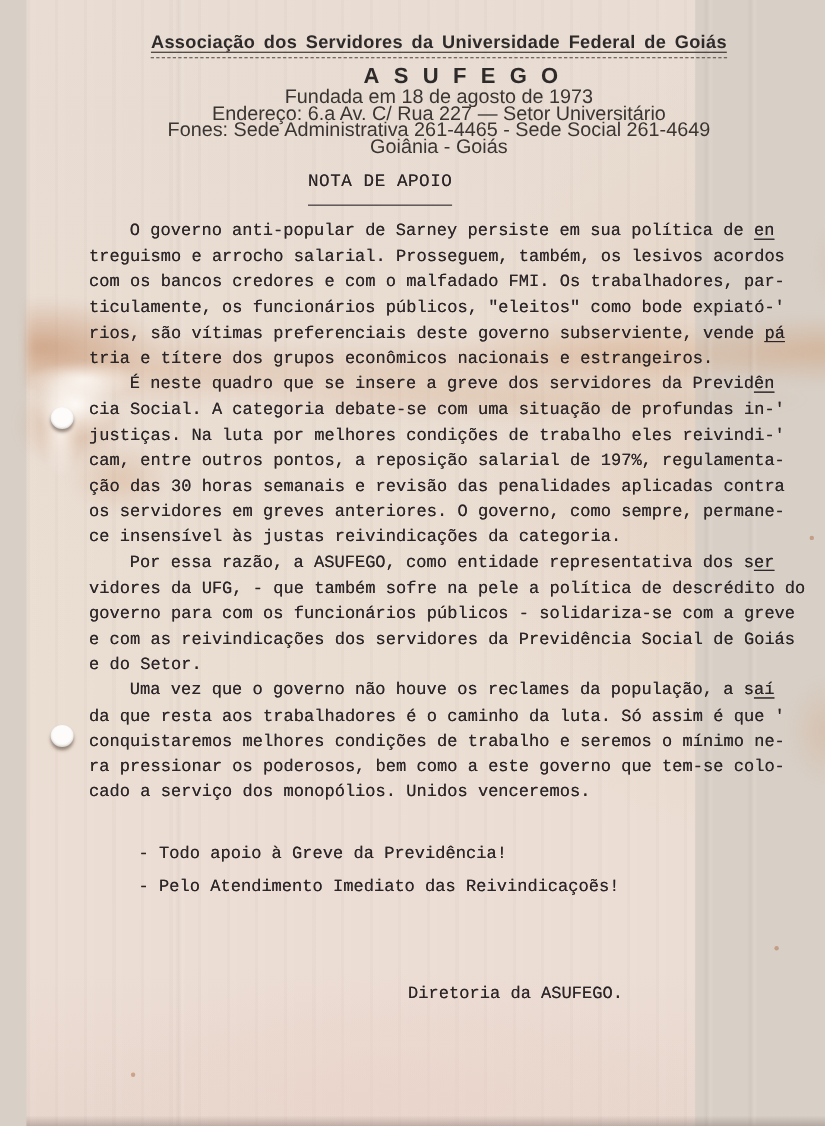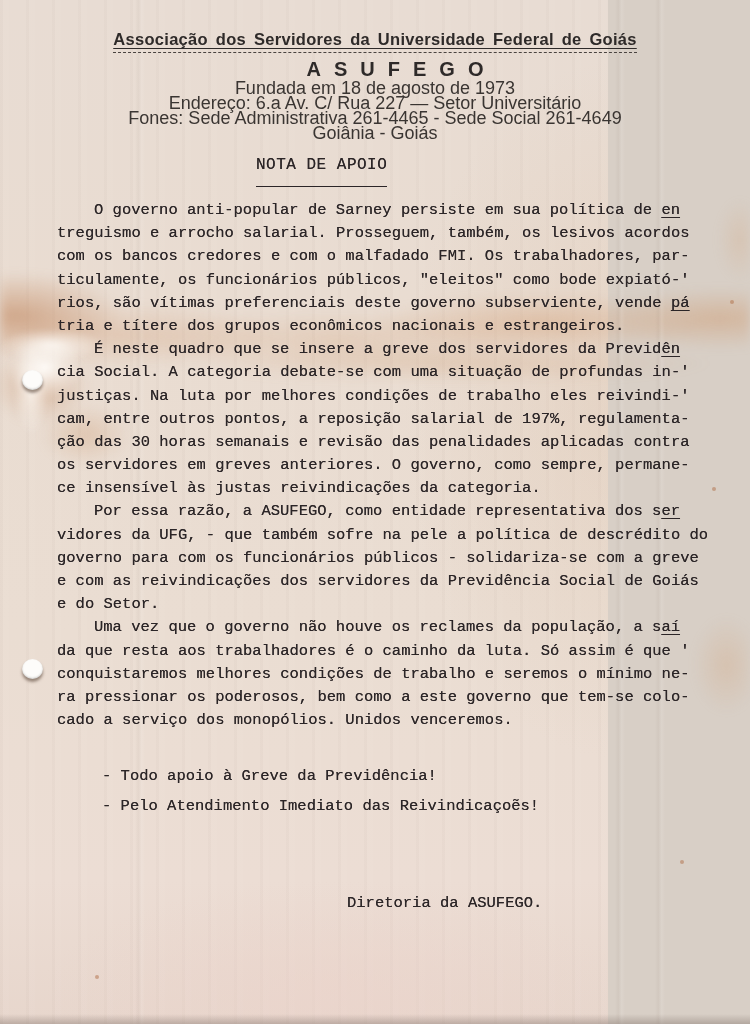--- a/index.html
+++ b/index.html
@@ -8,20 +8,21 @@
     font-family:"Liberation Sans",sans-serif;
     background:#d8cfc6;
   }
   .page{
     position:relative;width:608px;height:1024px;
     background:
       radial-gradient(ellipse 420px 160px at 55% 97%, rgba(236,211,203,.55), rgba(236,211,203,0) 70%),
       radial-gradient(ellipse 300px 500px at 101% 40%, rgba(221,196,174,.35), rgba(221,196,174,0) 70%),
       repeating-linear-gradient(90deg, rgba(140,120,110,.035) 0 3px, rgba(255,255,255,.03) 3px 9px, rgba(0,0,0,0) 9px 26px),
       linear-gradient(180deg,#e8dcd3 0%,#e9dcd1 30%,#eaddd2 62%,#ecddd4 86%,#e7d6cc 100%);
+    margin-left: 24px;
   }
   
   .stain,.speck,.crease{position:absolute;pointer-events:none;}
   .stain-band{
     left:0;top:262px;width:750px;height:118px;
     background:
       radial-gradient(ellipse 150px 60px at 2% 45%, rgba(185,118,72,.50), rgba(185,118,72,0) 72%),
       radial-gradient(ellipse 220px 44px at 16% 62%, rgba(207,153,113,.30), rgba(207,153,113,0) 75%),
       radial-gradient(ellipse 260px 38px at 45% 66%, rgba(210,160,120,.26), rgba(210,160,120,0) 78%),
       radial-gradient(ellipse 230px 40px at 72% 52%, rgba(208,152,108,.38), rgba(208,152,108,0) 75%),

